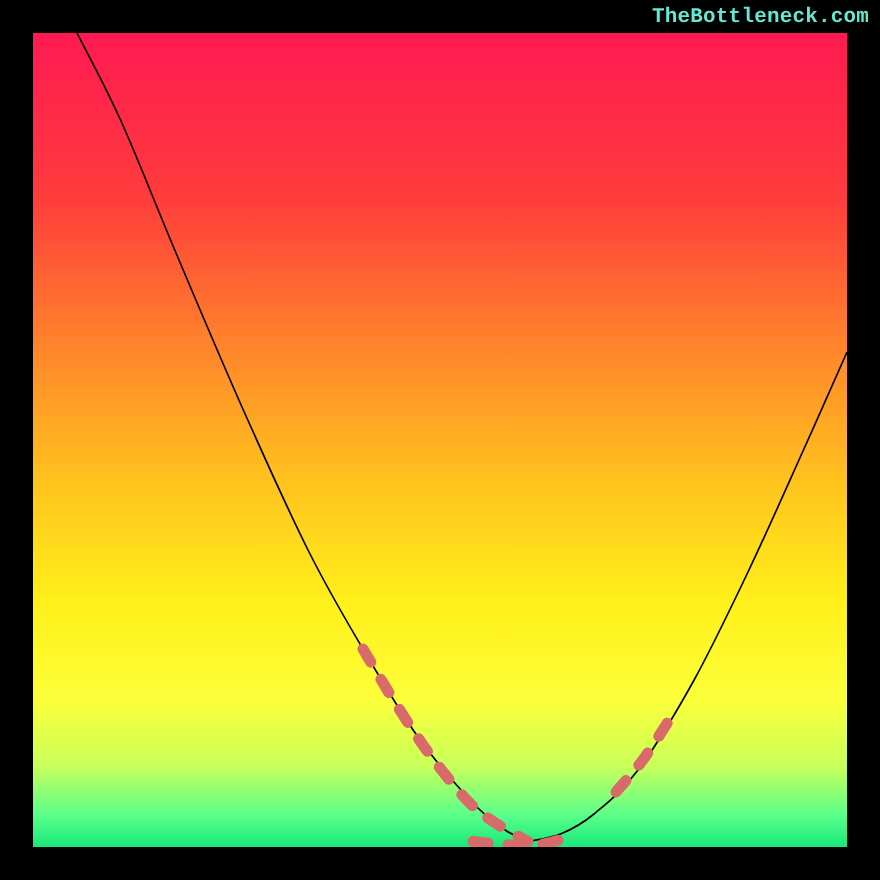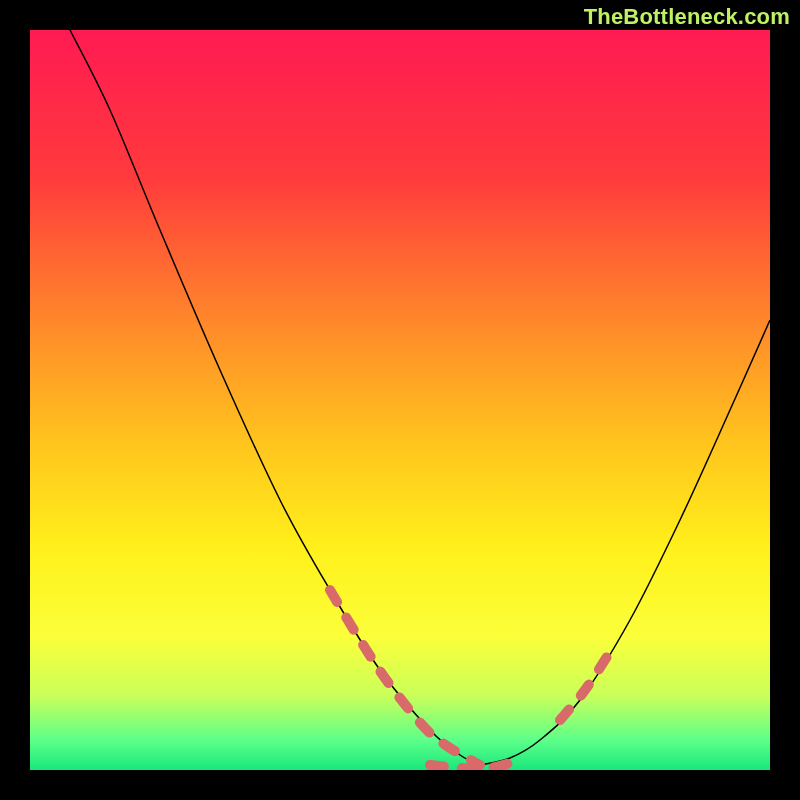--- a/index.html
+++ b/index.html
@@ -16,24 +16,24 @@
     width: 740px; height: 740px;
     overflow: hidden;
   }
   .gradient {
     position: absolute;
     top: 0; left: 0; width: 100%; height: 100%;
   }
   .watermark {
     position: absolute;
     top: 4px; right: 10px;
-    font-family: Liberation Sans, sans-serif;
-    font-size: 22px;
+    font-family: Liberation Mono, monospace;
+    font-size: 19px;
     font-weight: bold;
-    color: #bef264;
+    color: #5eead4;
     letter-spacing: 0.2px;
   }
   svg.curves {
     position: absolute;
     top: 0; left: 0;
     width: 100%; height: 100%;
   }
 </style>
 </head>
 <body>

